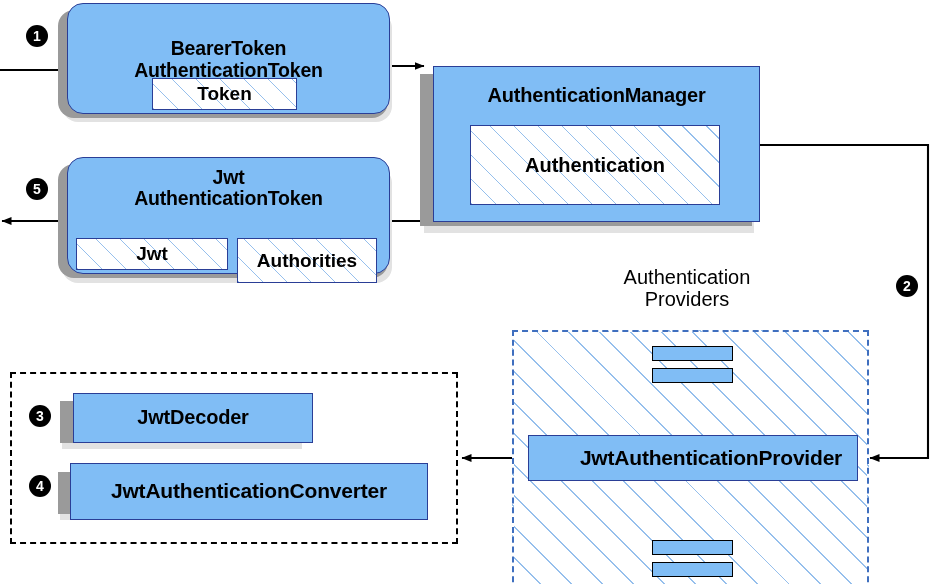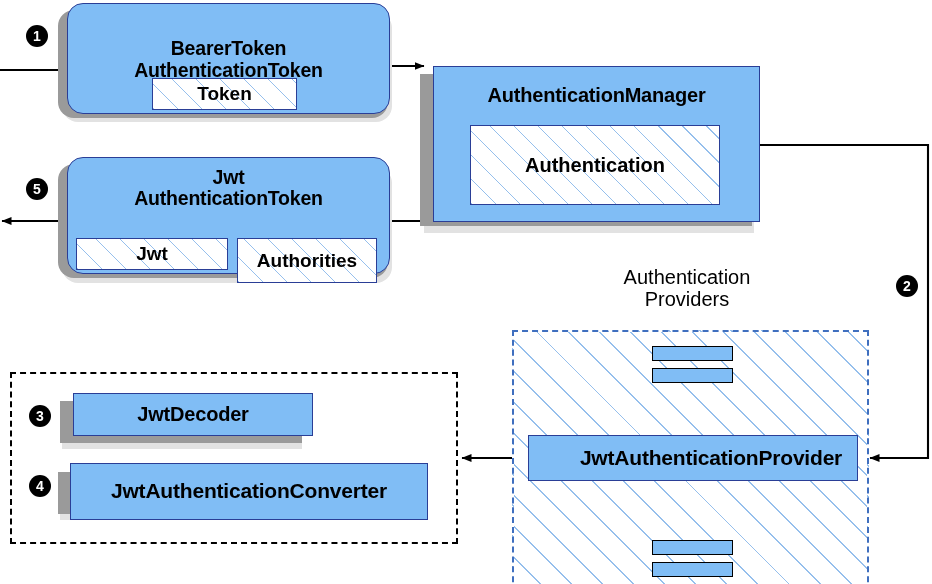--- a/index.html
+++ b/index.html
@@ -237,21 +237,21 @@
   <div class="slot" style="left:237px; top:238px; width:140px; height:45px; font-size:19px;">Authorities</div>
 
   <div class="shadow2" style="left:519px; top:448px; width:334px; height:45px;"></div>
   <div class="shadow" style="left:516px; top:444px; width:336px; height:42px;"></div>
   <div class="node" style="left:528px; top:435px; width:330px; height:46px;">
     <div class="node-title" style="font-size:21px;margin-left:36px;">JwtAuthenticationProvider</div>
   </div>
 
   <div class="shadow2" style="left:62px; top:405px; width:240px; height:44px;"></div>
   <div class="shadow" style="left:60px; top:401px; width:242px; height:42px;"></div>
-  <div class="node" style="left:73px; top:393px; width:240px; height:43px;">
+  <div class="node" style="left:73px; top:393px; width:240px; height:50px;">
     <div class="node-title" style="font-size:20px;">JwtDecoder</div>
   </div>
 
   <div class="shadow2" style="left:60px; top:476px; width:358px; height:44px;"></div>
   <div class="shadow" style="left:58px; top:472px; width:360px; height:42px;"></div>
   <div class="node" style="left:70px; top:463px; width:358px; height:57px;">
     <div class="node-title" style="font-size:21px;">JwtAuthenticationConverter</div>
   </div>
 
   <div class="badge" style="left:26px; top:25px;">1</div>

